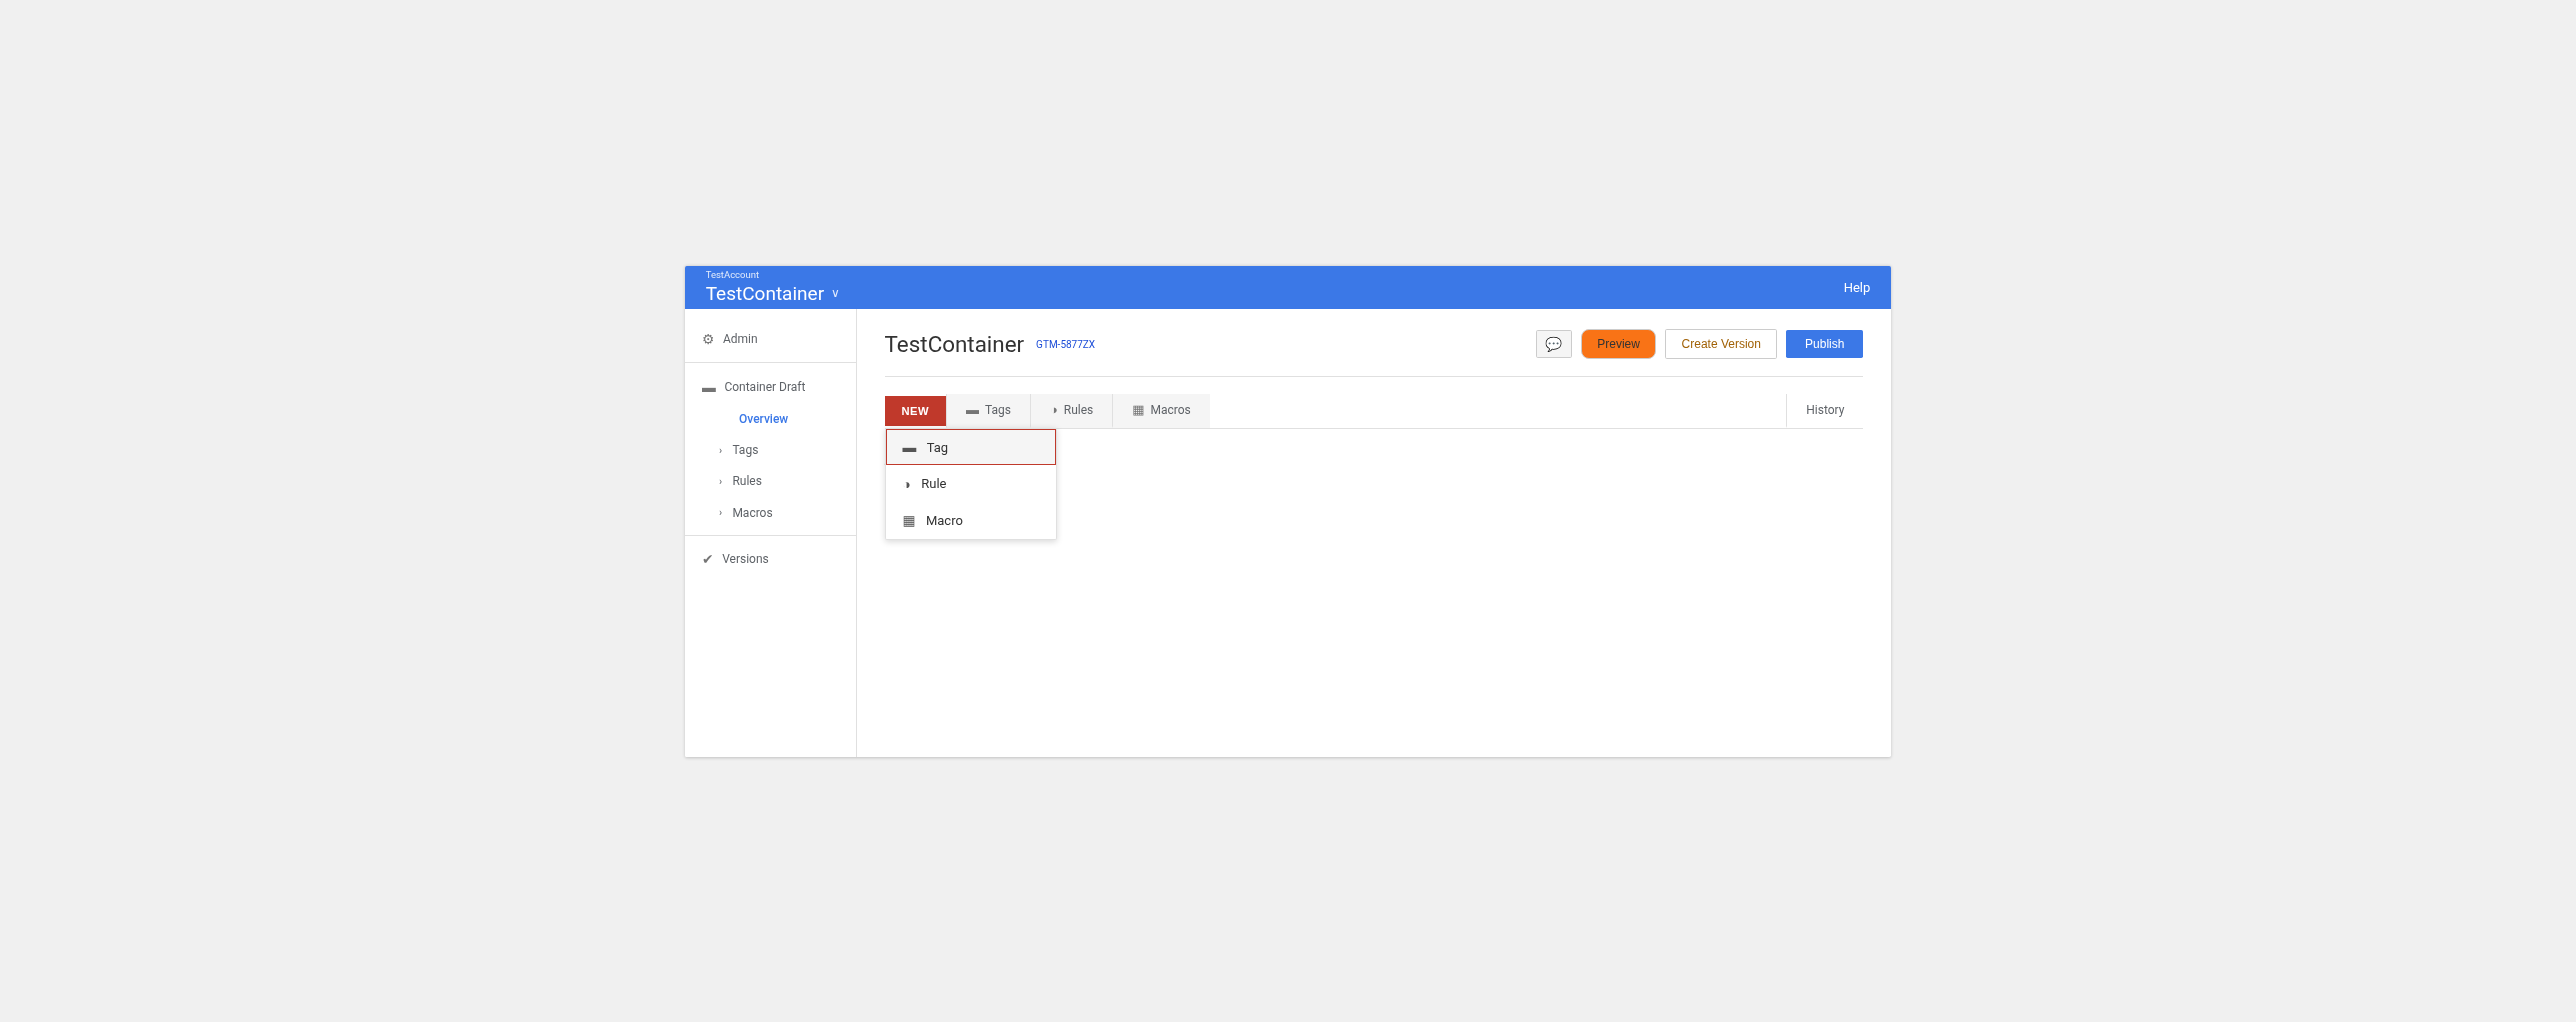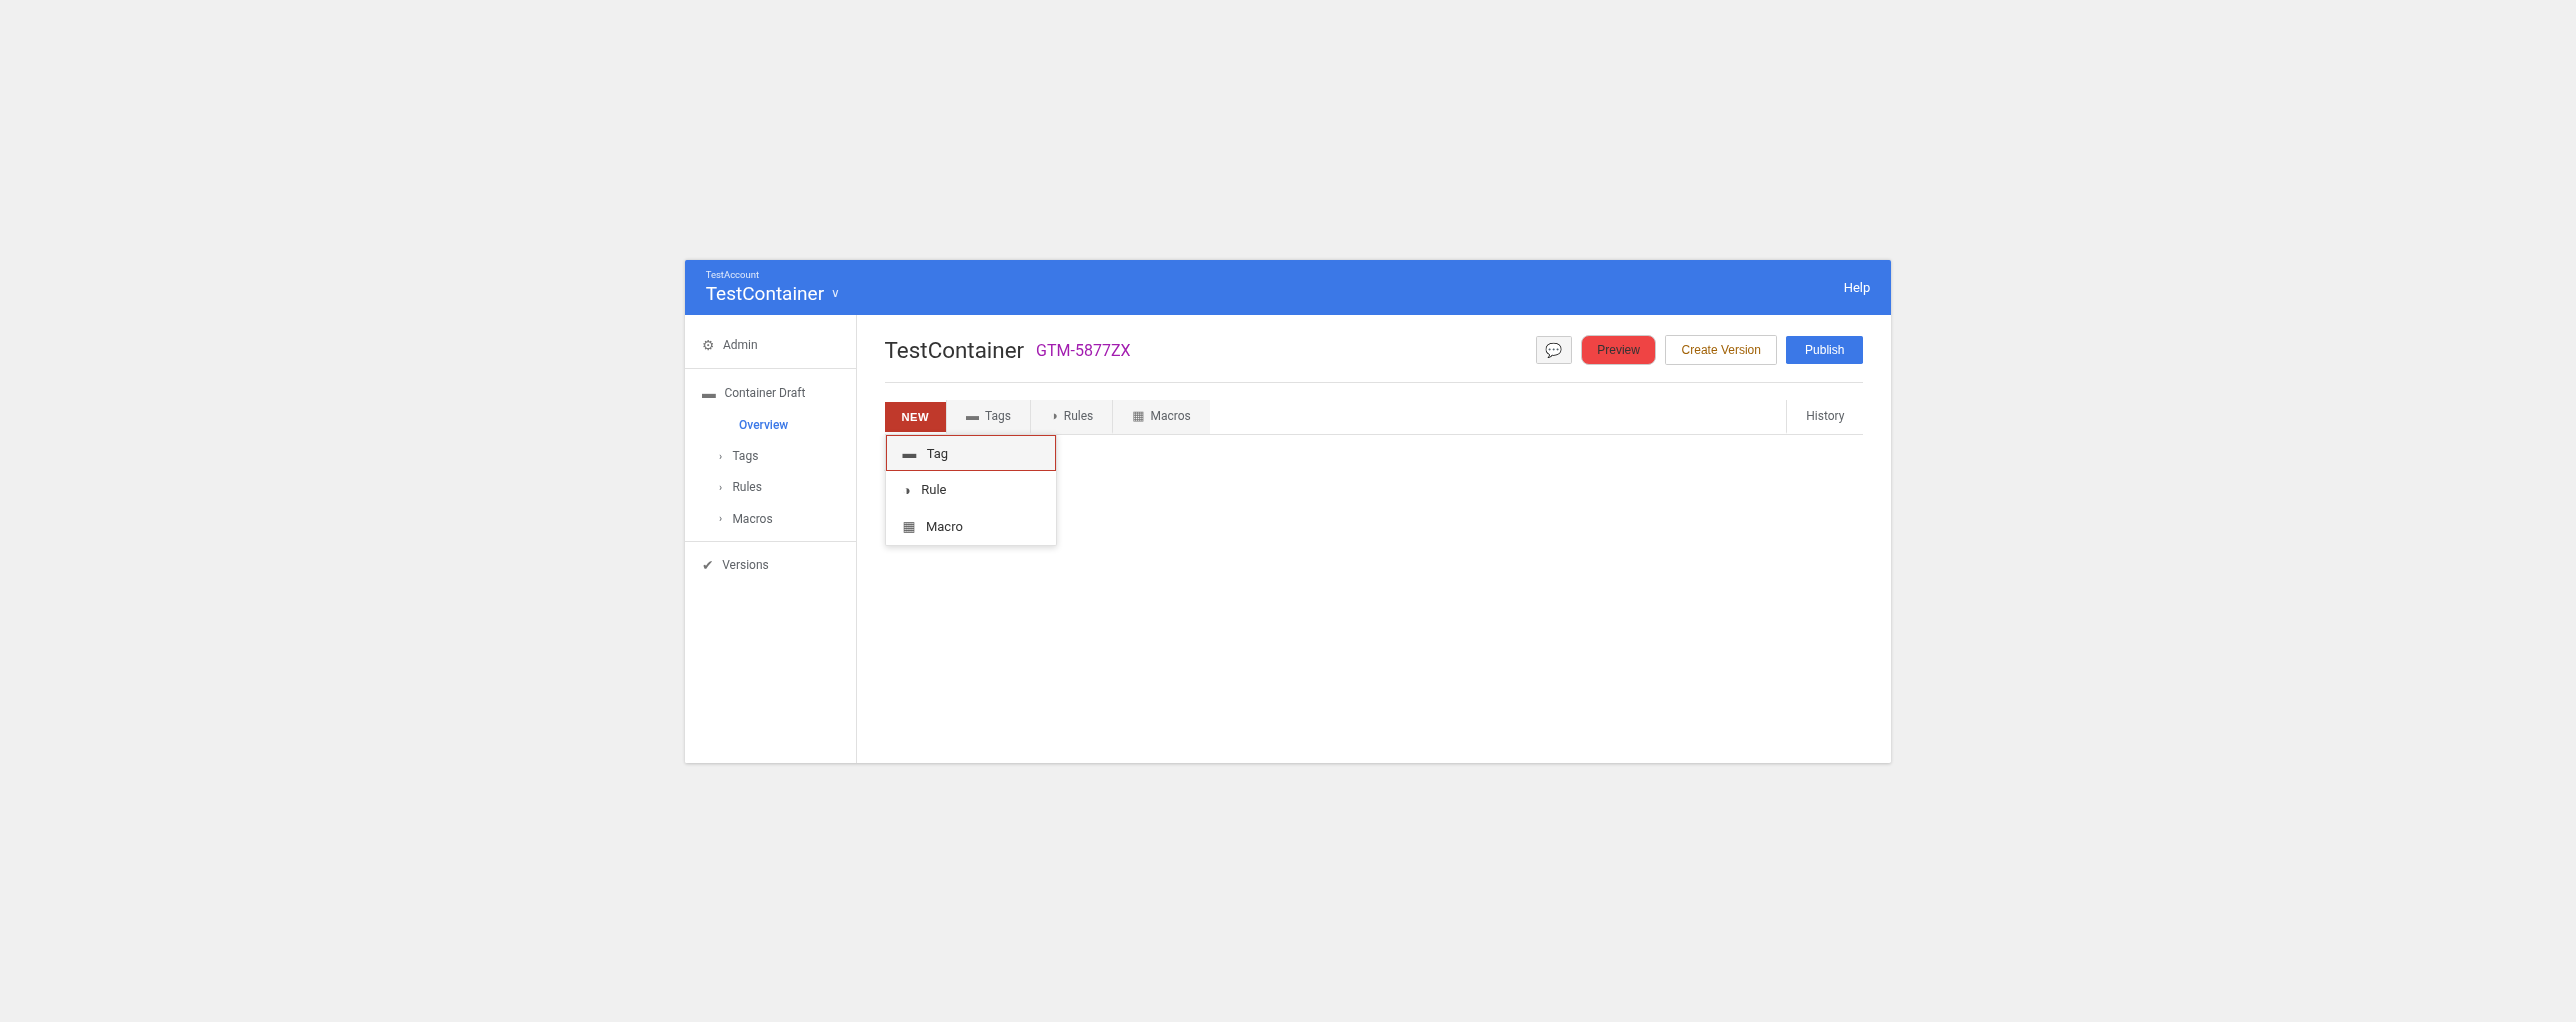--- a/index.html
+++ b/index.html
@@ -19,21 +19,21 @@
       box-shadow: 0 0.9px 3.4px rgba(0,0,0,0.2);
       width: 1206px;
       max-width: 100%;
       overflow: hidden;
     }
     
     .top-bar {
       background: #3b78e7;
       color: #fff;
       padding: 0 20.7px;
-      height: 55px;
+      height: 43px;
       display: flex;
       align-items: center;
       justify-content: space-between;
     }
     .top-bar-left {
       display: flex;
       flex-direction: column;
     }
     .top-bar-account {
       font-size: 9.5px;
@@ -117,40 +117,40 @@
       display: flex;
       align-items: center;
       gap: 12px;
     }
     .content-title {
       font-size: 22.4px;
       font-weight: 400;
       color: #333;
     }
     .gtm-id {
-      font-size: 16px;
-      color: #a21caf;
+      font-size: 10px;
+      color: #1d4ed8;
     }
     .content-actions {
       display: flex;
       align-items: center;
       gap: 8.6px;
     }
     .btn-comment {
       border: 0.9px solid #ccc;
       background: #f5f5f5;
       border-radius: 1.7px;
       padding: 5.2px 8.6px;
       cursor: pointer;
       color: #555;
       font-size: 13.8px;
     }
     .btn-preview {
       border: 0.9px solid #ccc;
-      background: #ef4444;
+      background: #f97316;
       border-radius: 8px;
       padding: 6.9px 15.5px;
       cursor: pointer;
       color: #333;
       font-size: 12px;
       font-weight: 500;
     }
     .btn-create-version {
       border: 0.9px solid #ccc;
       background: #fff;

